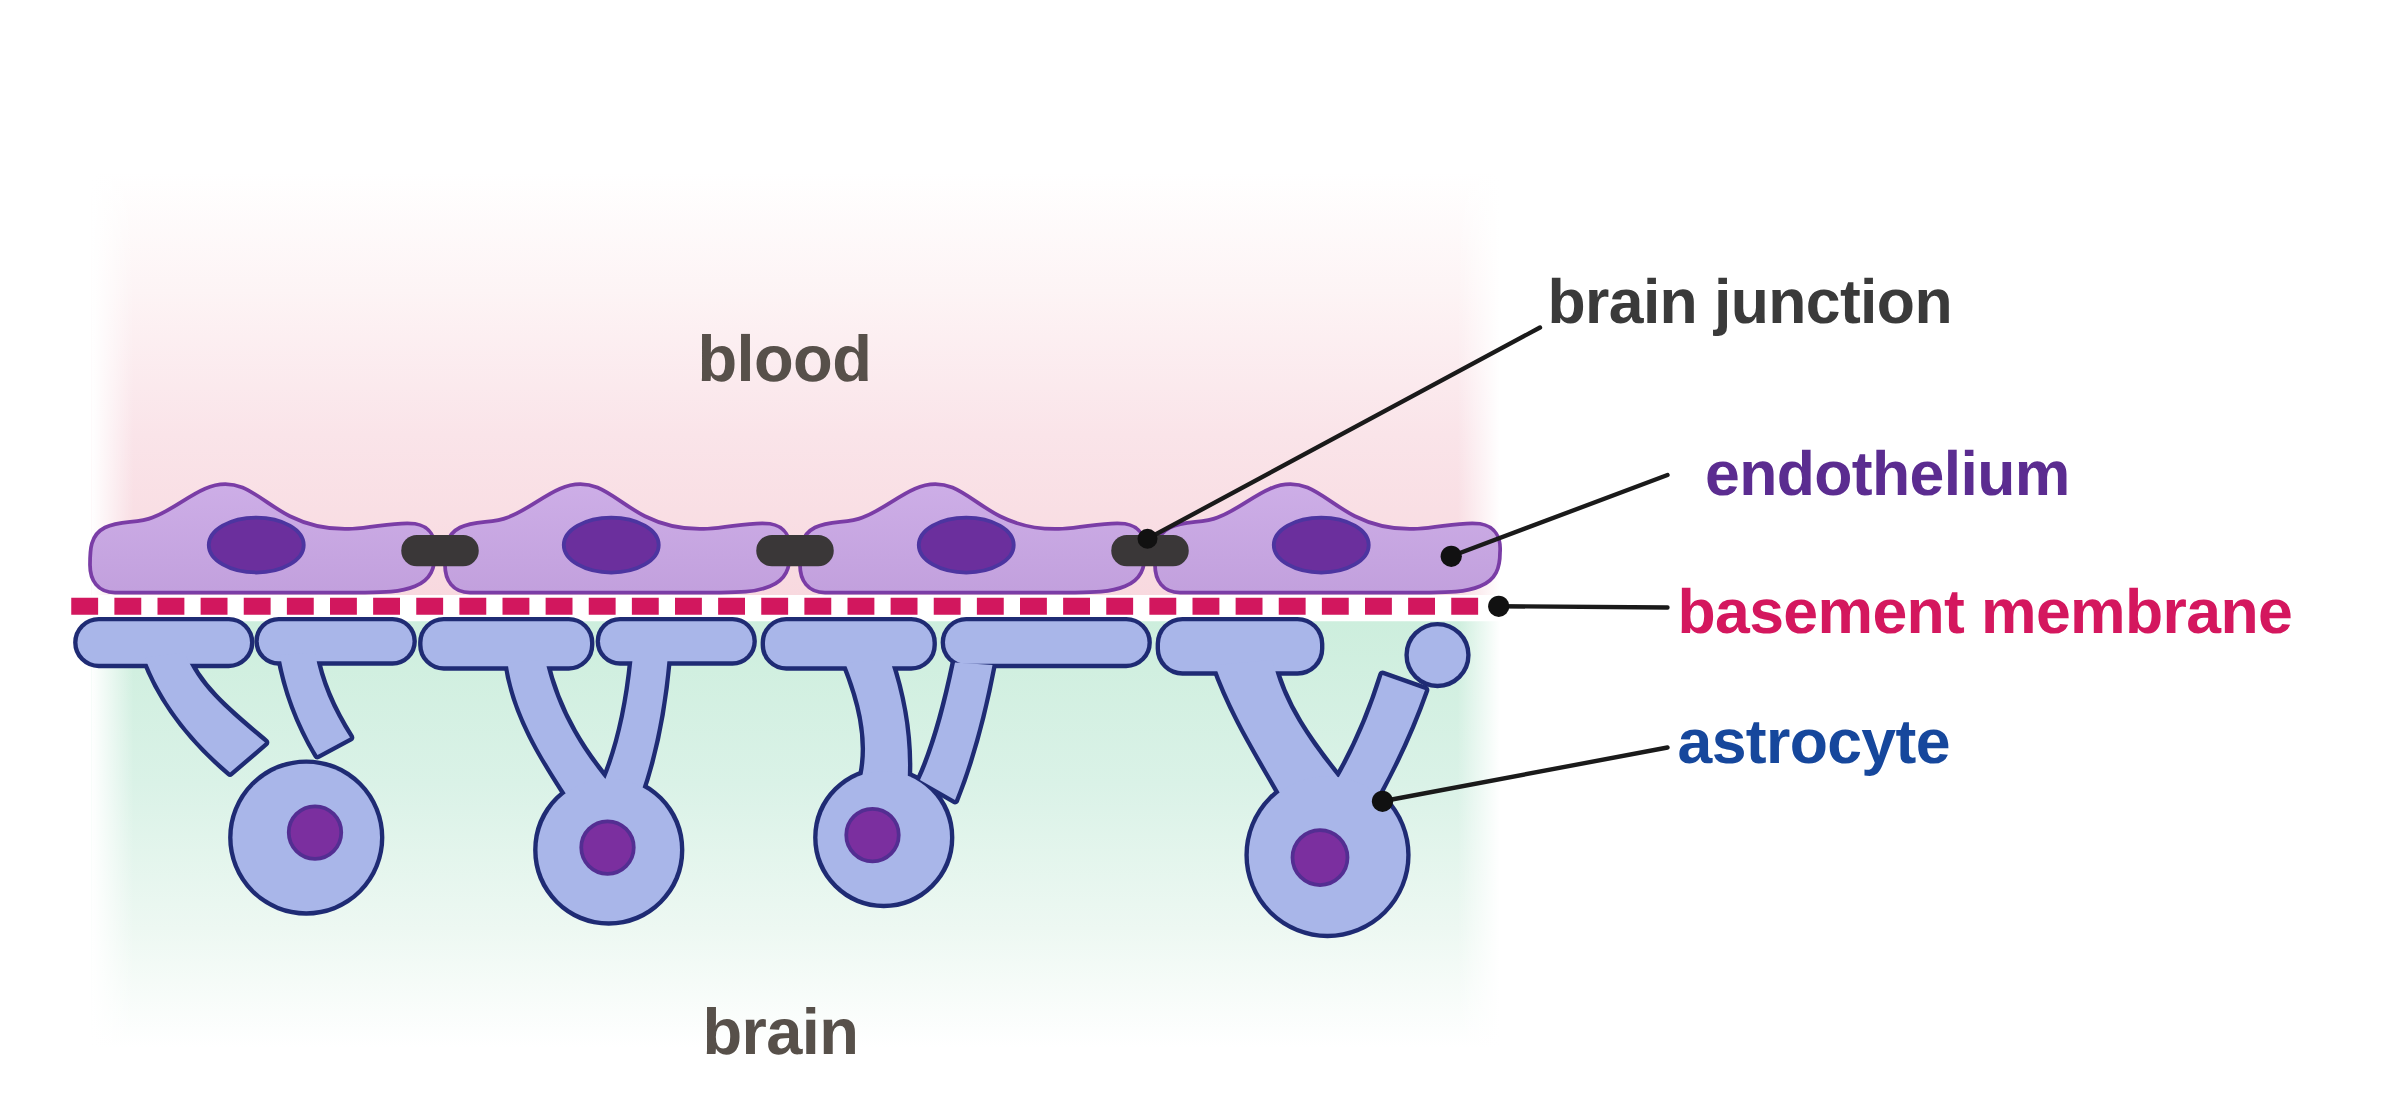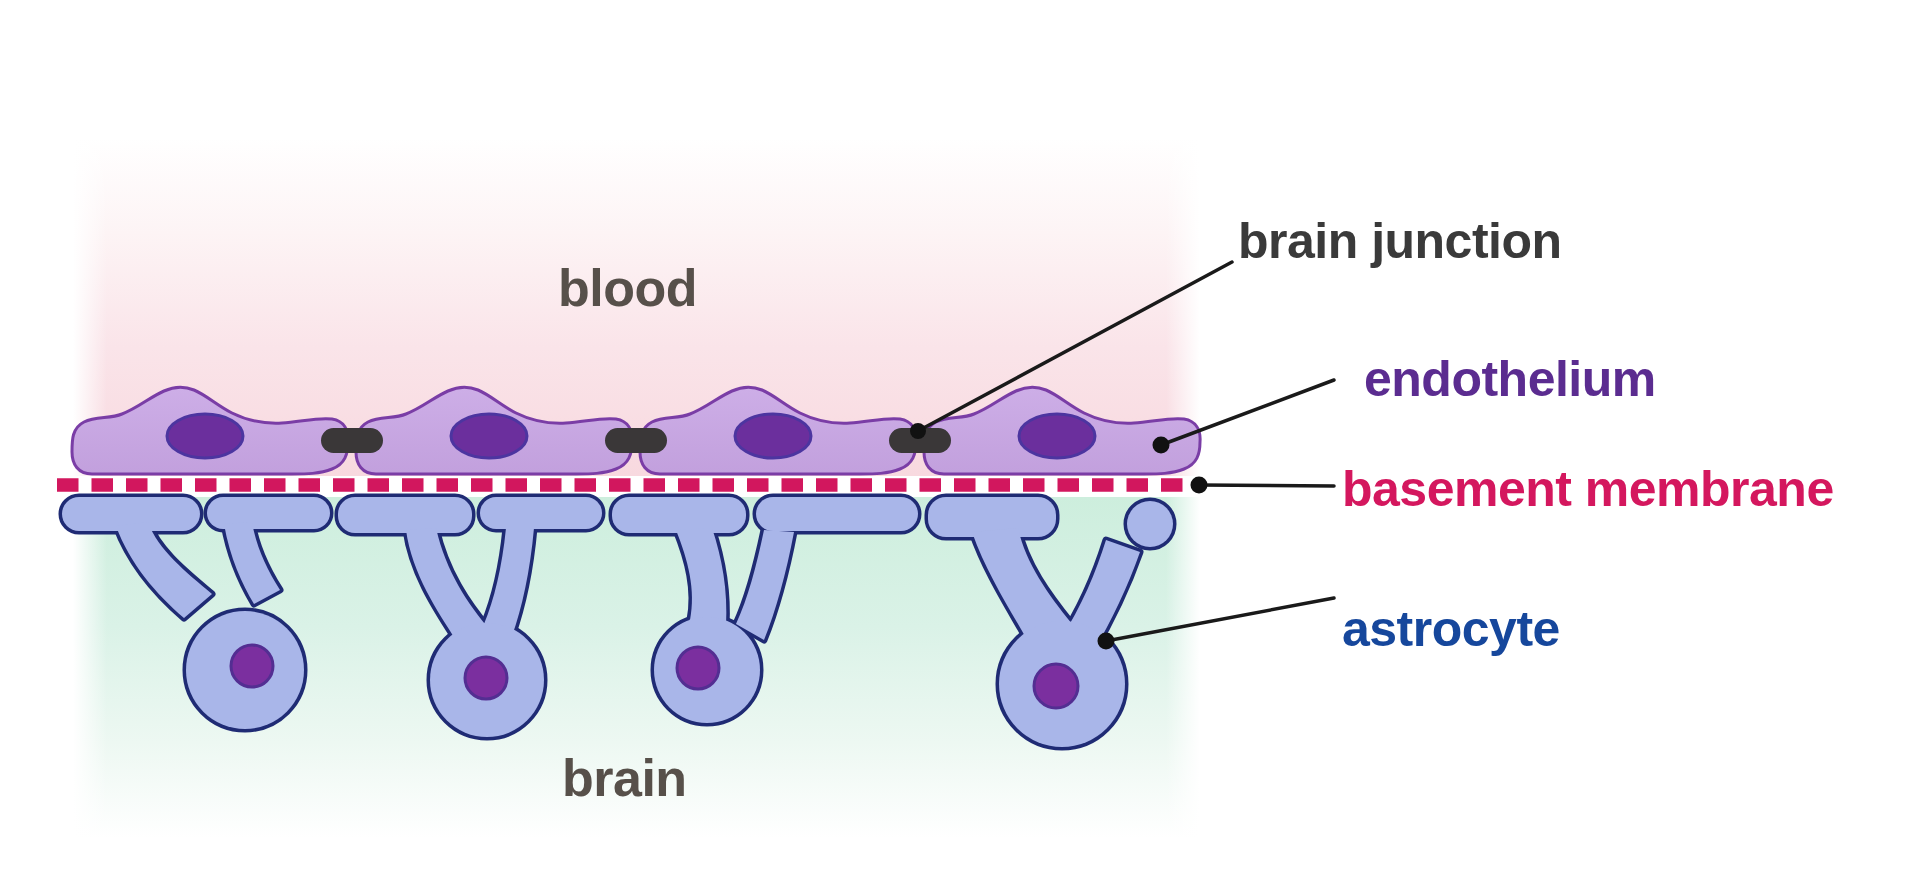--- a/index.html
+++ b/index.html
@@ -140,18 +140,18 @@
       <line x1="1334" y1="380" x2="1161" y2="445" class="leader"></line>
       <circle cx="1161" cy="445" r="8.5" class="dot"></circle>
       <line x1="1334" y1="486" x2="1199" y2="485" class="leader"></line>
       <circle cx="1199" cy="485" r="8.5" class="dot"></circle>
       <line x1="1334" y1="598" x2="1106" y2="641" class="leader"></line>
       <circle cx="1106" cy="641" r="8.5" class="dot"></circle>
     </g>
   </svg>
 
   <div class="lbl region lbl-blood" style="color: rgb(87, 80, 74);">blood</div>
-  <div class="lbl region lbl-brain" style="color: rgb(87, 80, 74);">brain</div>
+  <div class="lbl region lbl-brain" style="color: rgb(87, 80, 74); margin-top: 48px;">brain</div>
   <div class="lbl callout lbl-tight-junction" style="color: rgb(58, 58, 58);">brain junction</div>
   <div class="lbl callout lbl-endothelium" style="color: rgb(91, 44, 144); margin-left: 22px;">endothelium</div>
   <div class="lbl callout lbl-basement" style="color: rgb(212, 23, 94); text-align: right;">basement membrane</div>
-  <div class="lbl callout lbl-astrocyte" style="color: rgb(22, 71, 156); margin-top: 36px;">astrocyte</div>
+  <div class="lbl callout lbl-astrocyte" style="color: rgb(22, 71, 156);">astrocyte</div>
 </div>
 
 </body></html>

